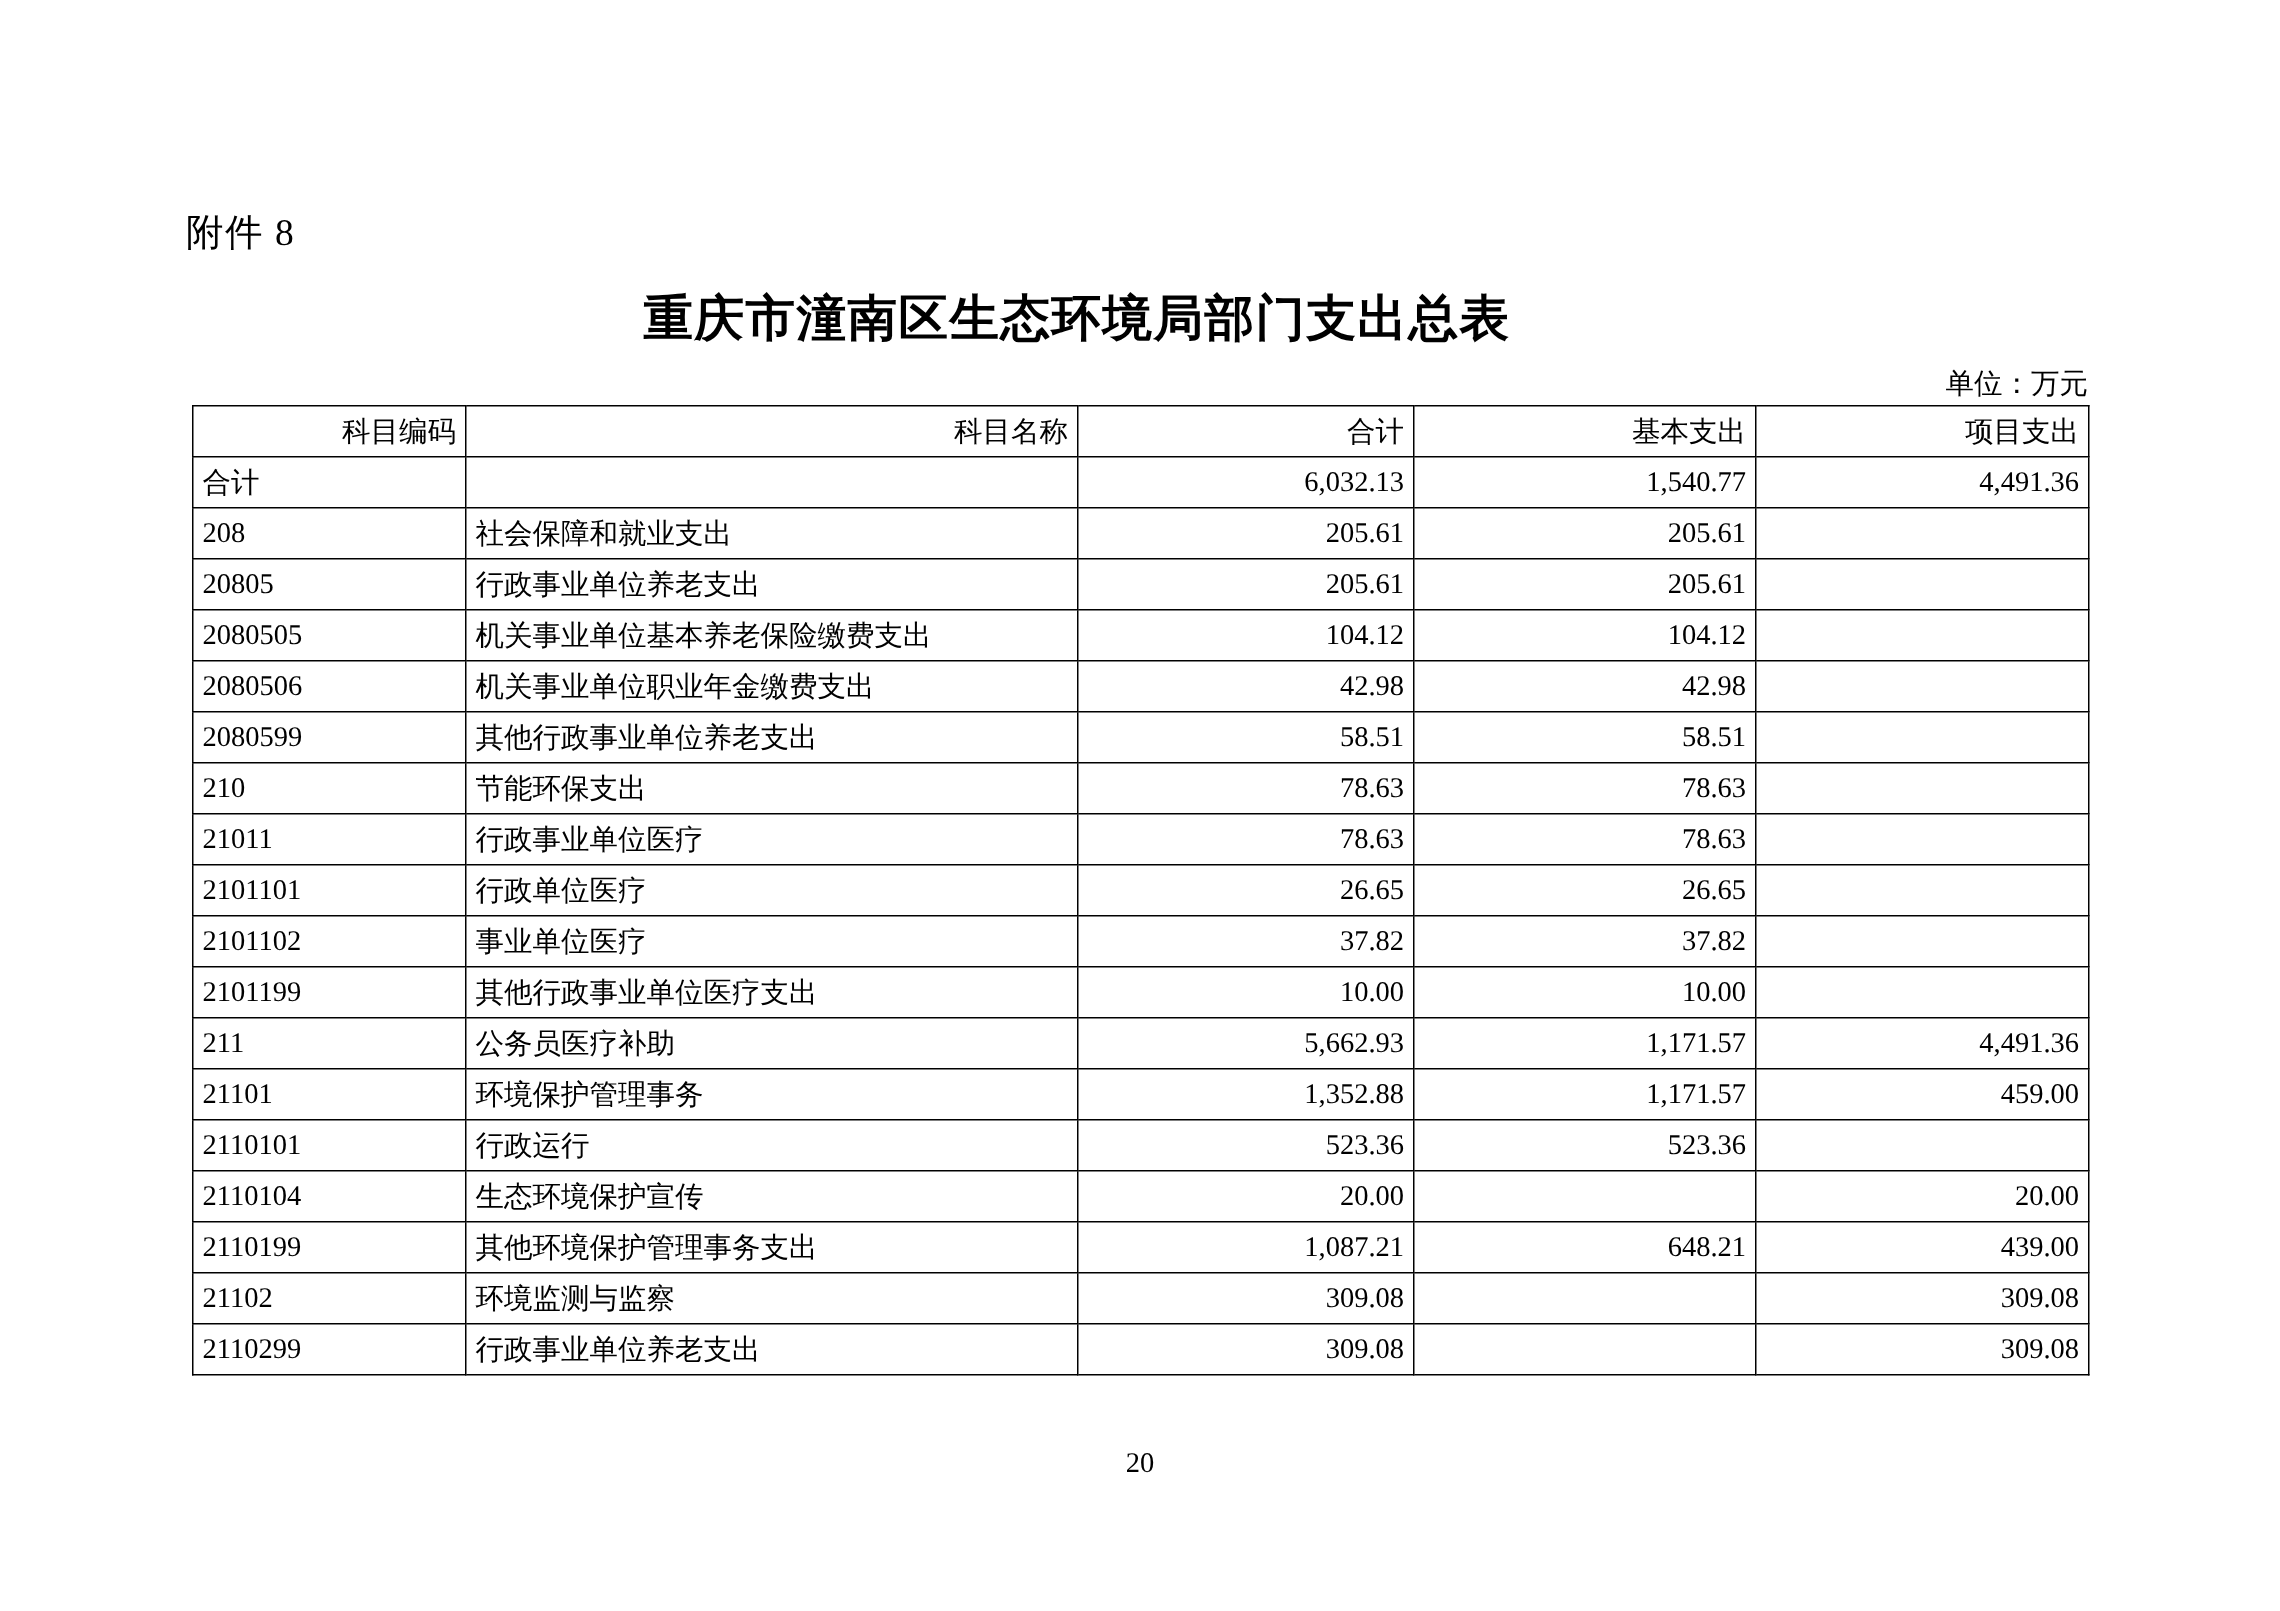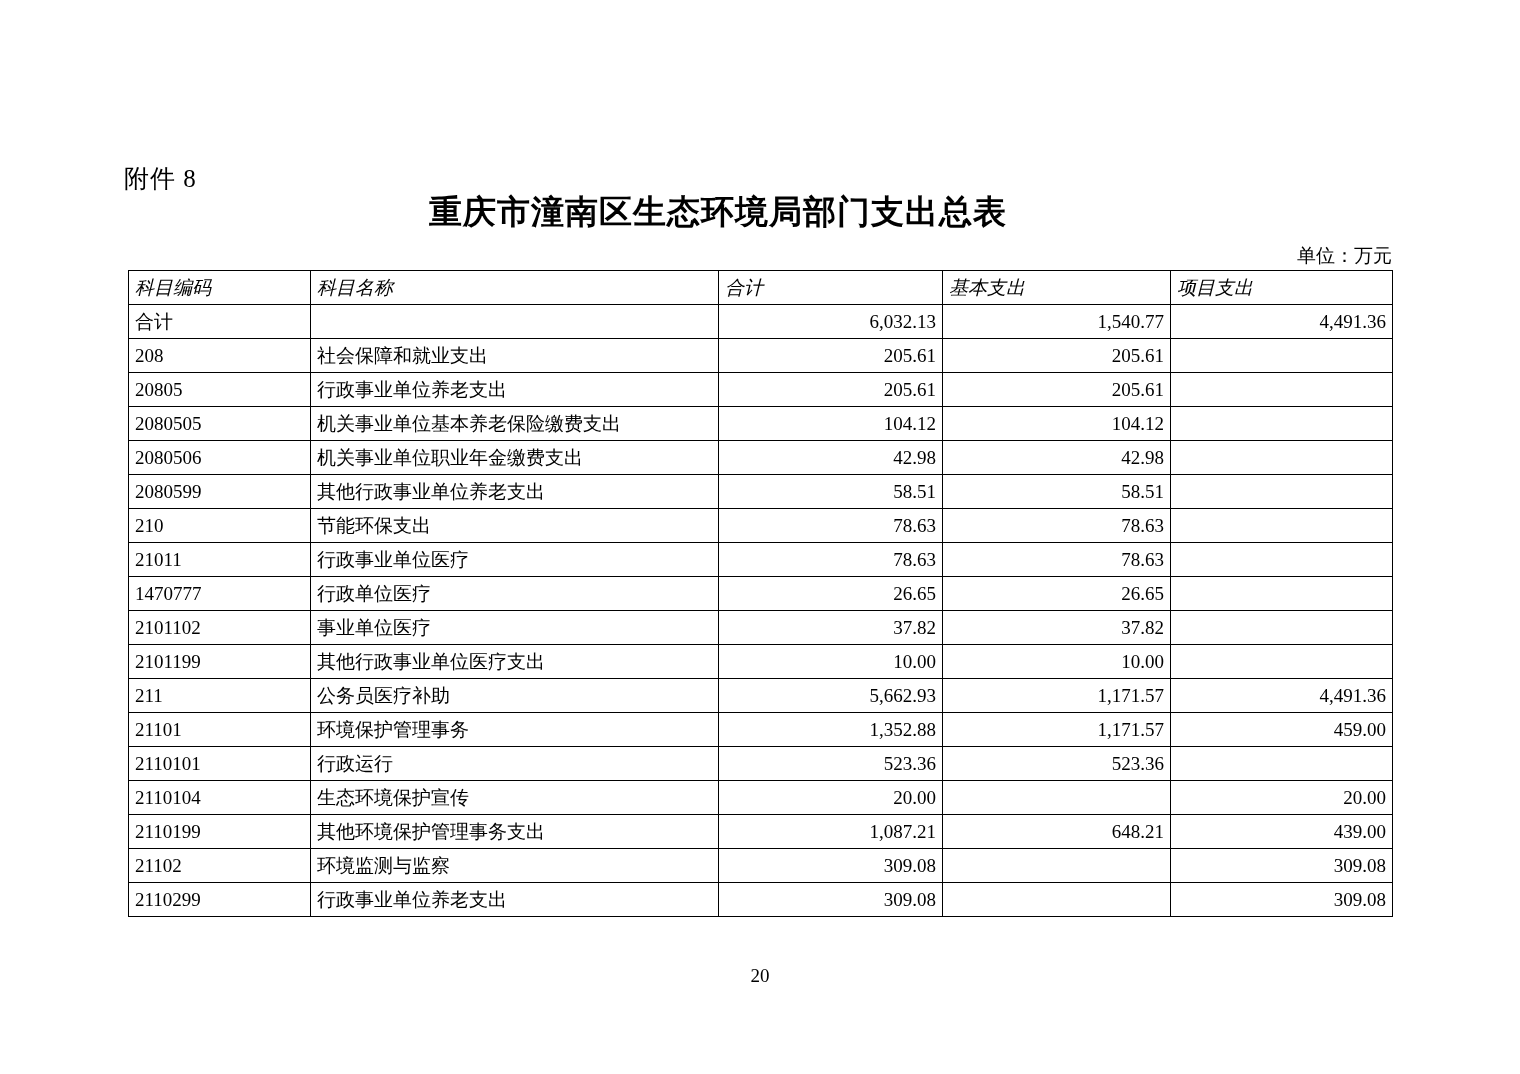--- a/index.html
+++ b/index.html
@@ -22,21 +22,20 @@
     box-sizing: border-box;
     padding: 0;
   }
   .attachment-label {
     position: absolute;
     left: 124px;
     top: 138px;
     font-size: 25px;
     font-family: "Liberation Serif", serif;
     letter-spacing: 1px;
-    margin-top: 24px;
   }
   .doc-title {
     position: absolute;
     left: 0;
     top: 190px;
     width: 1436px;
     text-align: center;
     font-size: 33px;
     font-weight: bold;
     font-family: "DejaVu Sans", sans-serif;
@@ -63,22 +62,21 @@
     border: 1px solid #000000;
     height: 33px;
     padding: 0 6px;
     font-weight: normal;
     font-family: "Liberation Serif", serif;
     vertical-align: middle;
     overflow: hidden;
     white-space: nowrap;
   }
   table.budget th {
-    text-align: left;
-    font-style: italic;
+    text-align: right;
   }
   .col-code { width: 182px; }
   .col-name { width: 408px; }
   .col-total { width: 224px; }
   .col-basic { width: 228px; }
   .col-project { width: 222px; }
 
   td.code { text-align: left; }
   td.name { text-align: left; }
   td.num  { text-align: right; padding-right: 10px; }
@@ -176,21 +174,21 @@
           <td class="num"></td>
         </tr>
         <tr>
           <td class="code">21011</td>
           <td class="name ind1">行政事业单位医疗</td>
           <td class="num">78.63</td>
           <td class="num">78.63</td>
           <td class="num"></td>
         </tr>
         <tr>
-          <td class="code">1470777</td>
+          <td class="code">2101101</td>
           <td class="name ind2">行政单位医疗</td>
           <td class="num">26.65</td>
           <td class="num">26.65</td>
           <td class="num"></td>
         </tr>
         <tr>
           <td class="code">2101102</td>
           <td class="name ind2">事业单位医疗</td>
           <td class="num">37.82</td>
           <td class="num">37.82</td>

